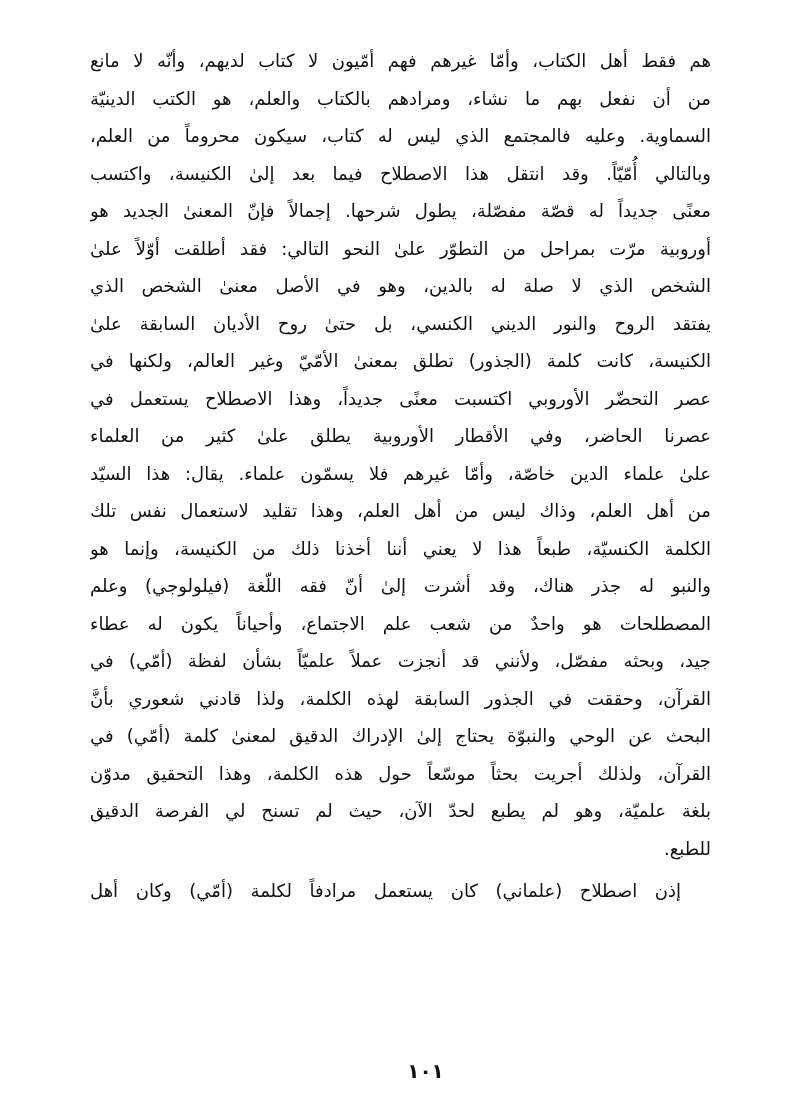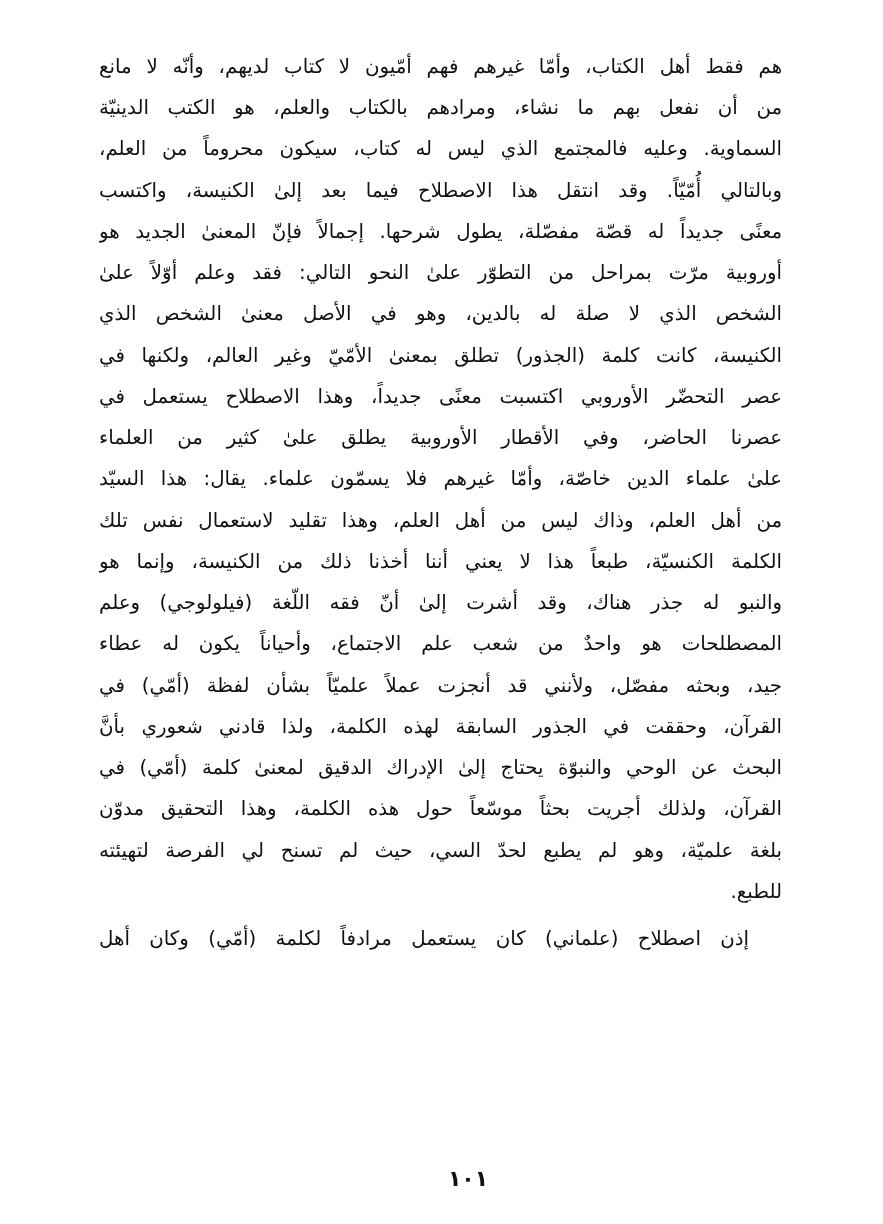--- a/index.html
+++ b/index.html
@@ -61,32 +61,33 @@
 </head>
 <body>
 
 <div class="page">
   <div class="text-block">
     <p class="line">هم فقط أهل الكتاب، وأمّا غيرهم فهم أمّيون لا كتاب لديهم، وأنّه لا مانع</p>
     <p class="line">من أن نفعل بهم ما نشاء، ومرادهم بالكتاب والعلم، هو الكتب الدينيّة</p>
     <p class="line">السماوية. وعليه فالمجتمع الذي ليس له كتاب، سيكون محروماً من العلم،</p>
     <p class="line">وبالتالي أُمّيّاً. وقد انتقل هذا الاصطلاح فيما بعد إلىٰ الكنيسة، واكتسب</p>
     <p class="line">معنًى جديداً له قصّة مفصّلة، يطول شرحها. إجمالاً فإنّ المعنىٰ الجديد هو</p>
-    <p class="line">أوروبية مرّت بمراحل من التطوّر علىٰ النحو التالي: فقد وعلم أوّلاً علىٰ</p>
+    <p class="line">أوروبية مرّت بمراحل من التطوّر علىٰ النحو التالي: فقد أطلقت أوّلاً علىٰ</p>
     <p class="line">الشخص الذي لا صلة له بالدين، وهو في الأصل معنىٰ الشخص الذي</p>
+    <p class="line">يفتقد الروح والنور الديني الكنسي، بل حتىٰ روح الأديان السابقة علىٰ</p>
     <p class="line">الكنيسة، كانت كلمة (الجذور) تطلق بمعنىٰ الأمّيّ وغير العالم، ولكنها في</p>
     <p class="line">عصر التحضّر الأوروبي اكتسبت معنًى جديداً، وهذا الاصطلاح يستعمل في</p>
     <p class="line">عصرنا الحاضر، وفي الأقطار الأوروبية يطلق علىٰ كثير من العلماء</p>
     <p class="line">علىٰ علماء الدين خاصّة، وأمّا غيرهم فلا يسمّون علماء. يقال: هذا السيّد</p>
     <p class="line">من أهل العلم، وذاك ليس من أهل العلم، وهذا تقليد لاستعمال نفس تلك</p>
     <p class="line">الكلمة الكنسيّة، طبعاً هذا لا يعني أننا أخذنا ذلك من الكنيسة، وإنما هو</p>
     <p class="line">والنبو له جذر هناك، وقد أشرت إلىٰ أنّ فقه اللّغة (فيلولوجي) وعلم</p>
     <p class="line">المصطلحات هو واحدٌ من شعب علم الاجتماع، وأحياناً يكون له عطاء</p>
     <p class="line">جيد، وبحثه مفصّل، ولأنني قد أنجزت عملاً علميّاً بشأن لفظة (أمّي) في</p>
     <p class="line">القرآن، وحققت في الجذور السابقة لهذه الكلمة، ولذا قادني شعوري بأنَّ</p>
     <p class="line">البحث عن الوحي والنبوّة يحتاج إلىٰ الإدراك الدقيق لمعنىٰ كلمة (أمّي) في</p>
     <p class="line">القرآن، ولذلك أجريت بحثاً موسّعاً حول هذه الكلمة، وهذا التحقيق مدوّن</p>
-    <p class="line">بلغة علميّة، وهو لم يطبع لحدّ السي، حيث لم تسنح لي الفرصة لتهيئته</p>
+    <p class="line">بلغة علميّة، وهو لم يطبع لحدّ الآن، حيث لم تسنح لي الفرصة الدقيق</p>
     <p class="line short">للطبع.</p>
     <p class="line indent-first">إذن اصطلاح (علماني) كان يستعمل مرادفاً لكلمة (أمّي) وكان أهل</p>
   </div>
   <div class="page-number">١٠١</div>
 </div>
 
 </body></html>

